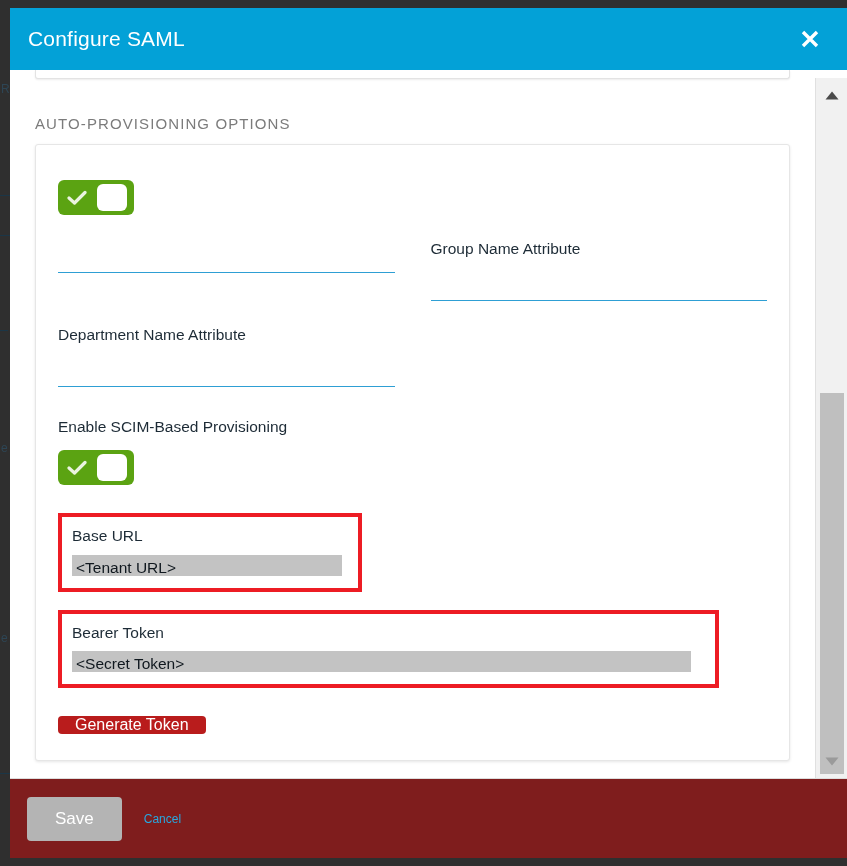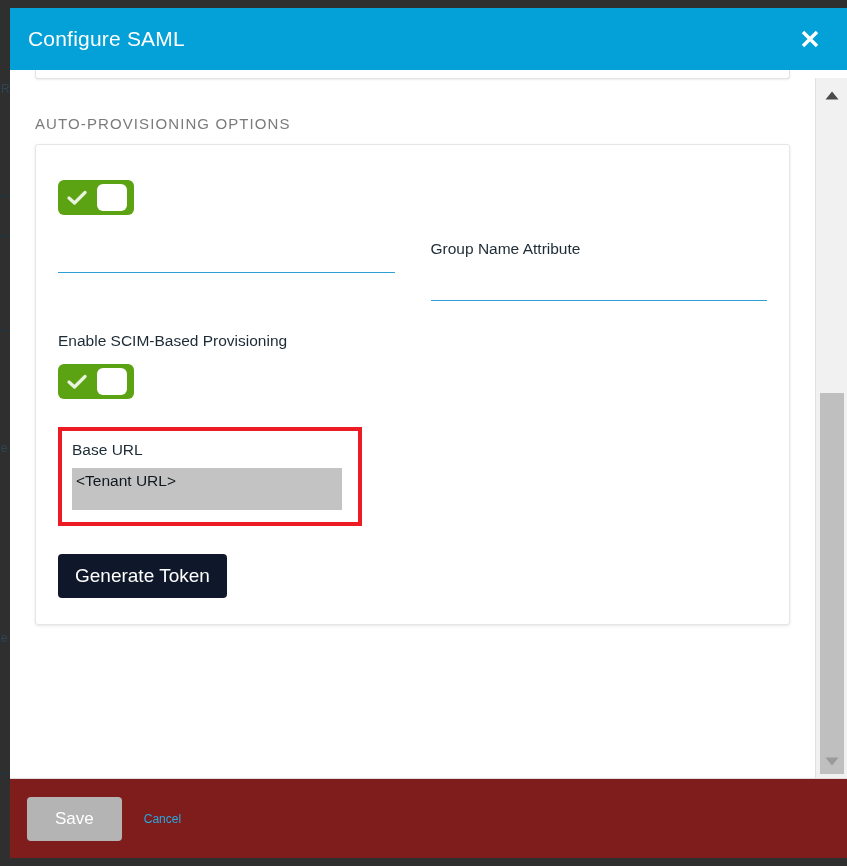--- a/index.html
+++ b/index.html
@@ -183,41 +183,41 @@
     background: #ffffff;
     padding: 9px 10px 12px 10px;
   }
   .hl-box .field-label { margin-bottom: 8px; }
 
   .grey-value {
     background: #c3c3c3;
     color: #10181f;
     font-size: 15.5px;
     line-height: 25px;
-    height: 42px;
+    height: 21px;
     padding: 0 4px;
     white-space: nowrap;
     overflow: hidden;
   }
 
   #baseurl-hl { margin-top: 28px; width: 304px; }
   #bearer-hl  { margin-top: 18px; width: 661px; }
   #baseurl-value { width: 270px; }
   #bearer-value  { width: 619px; }
 
   
   .btn-primary {
     margin-top: 28px;
-    background: #0f172a;
+    background: #b91c1c;
     color: #ffffff;
     border: none;
     border-radius: 4px;
-    font-size: 19px;
-    font-family: "Liberation Sans", sans-serif;
-    padding: 11px 17px;
+    font-size: 16px;
+    font-family: "Liberation Sans", sans-serif;
+    padding: 0 17px;
     cursor: pointer;
     display: inline-block;
   }
 
   
   #scrollbar {
     position: absolute;
     right: 0;
     top: 8px;
     width: 32px;
@@ -322,20 +322,27 @@
             <div class="col uline-field">
               <input class="uline-input" type="text" value="" style="">
             </div>
             <div class="col uline-field">
               <div class="field-label">Group Name Attribute</div>
               <input class="uline-input" type="text" value="" style="">
             </div>
           </div>
 
           
+          <div class="row2">
+            <div class="col uline-field">
+              <div class="field-label">Department Name Attribute</div>
+              <input class="uline-input" type="text" value="" style="">
+            </div>
+            <div class="col"></div>
+          </div>
 
           
           <div style="margin-top:30px;">
             <div class="field-label">Enable SCIM-Based Provisioning</div>
             <div class="toggle">
               <span class="check">
                 <svg width="20" height="16" viewBox="0 0 20 16" aria-hidden="true">
                   <path d="M2 8 L7.5 13 L18 2.5" stroke="#eaf3e0" stroke-width="3.2" fill="none" stroke-linecap="round" stroke-linejoin="round"></path>
                 </svg>
               </span>
@@ -343,20 +350,24 @@
             </div>
           </div>
 
           
           <div id="baseurl-hl" class="hl-box">
             <div class="field-label">Base URL</div>
             <div id="baseurl-value" class="grey-value">&lt;Tenant URL&gt;</div>
           </div>
 
           
+          <div id="bearer-hl" class="hl-box">
+            <div class="field-label">Bearer Token</div>
+            <div id="bearer-value" class="grey-value">&lt;Secret Token&gt;</div>
+          </div>
 
           <button class="btn-primary">Generate Token</button>
 
         </div>
       </div>
 
       <div id="scrollbar">
         <div class="sb-arrow" id="sb-arrow-up">
           <svg width="14" height="9" viewBox="0 0 14 9" aria-hidden="true">
             <path d="M7 0.5 L13.5 8.5 L0.5 8.5 Z" fill="#4a4a4a"></path>

